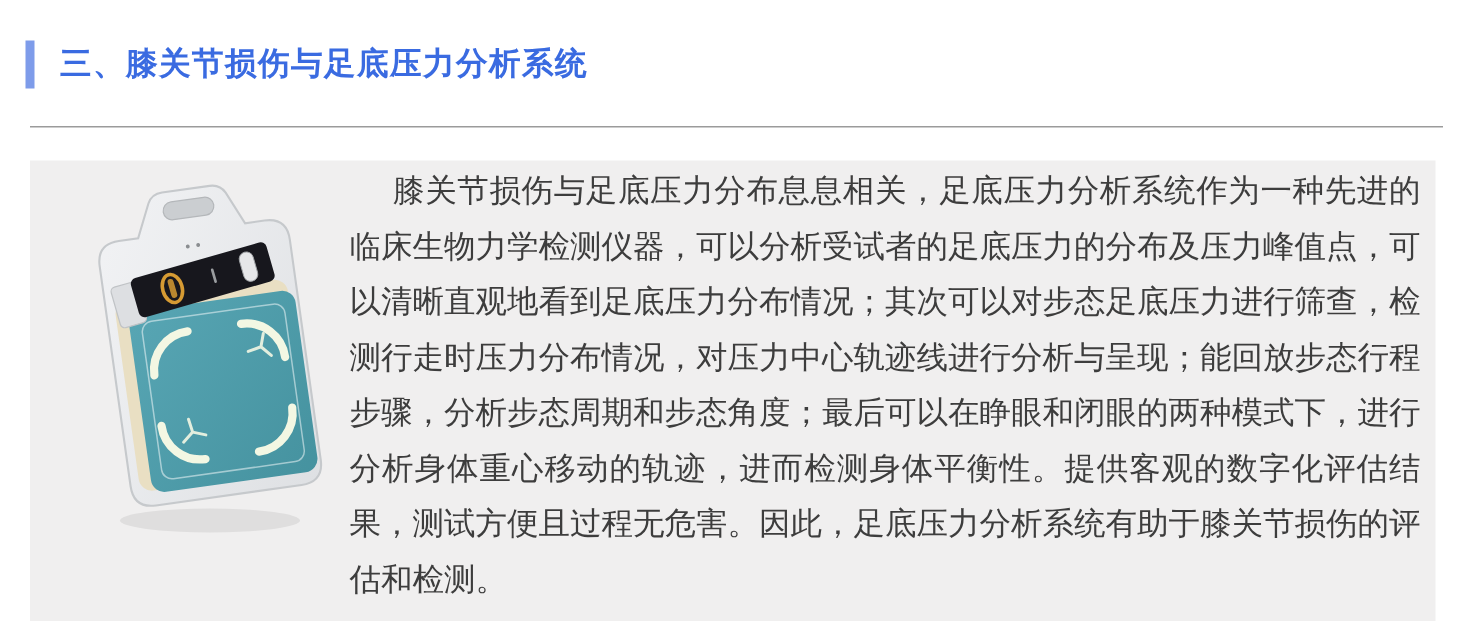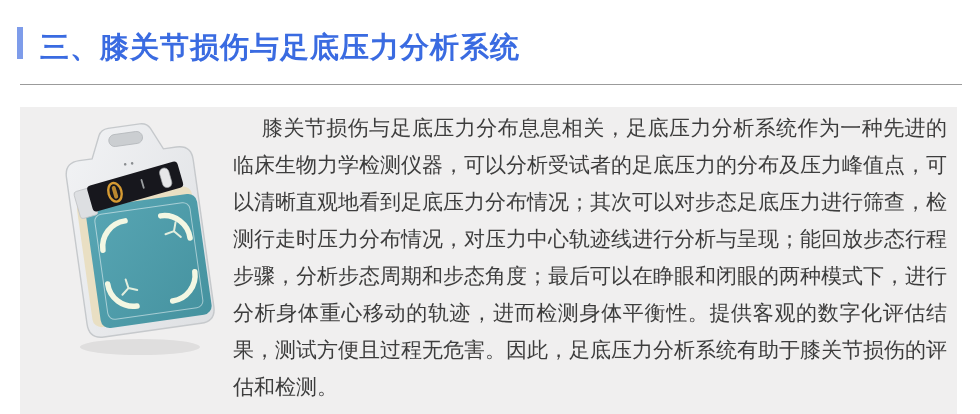--- a/index.html
+++ b/index.html
@@ -24,21 +24,21 @@
     background:#ffffff;
     font-family:"Liberation Sans","DejaVu Sans",sans-serif;
     position:relative;
   }
   .accent-bar{
     position:absolute;left:17px;top:27px;width:6px;height:32px;
     background:var(--accent-bar);
   }
   .section-title{
     position:absolute;left:40px;top:28px;
-    font-size:29px;font-weight:bold;color:var(--title-blue);
+    font-size:21px;font-weight:bold;color:var(--title-blue);
     letter-spacing:1px;white-space:nowrap;
   }
   .divider{
     position:absolute;left:20px;top:84px;width:942px;height:1px;
     background:var(--divider);
   }
   .content-panel{
     position:absolute;left:20px;top:107px;width:937px;height:351px;
     background:var(--panel-bg);
   }

